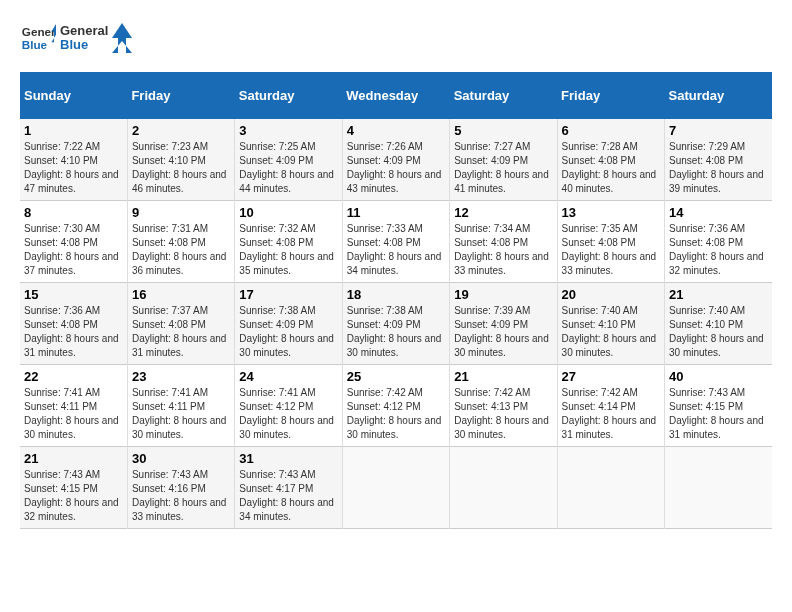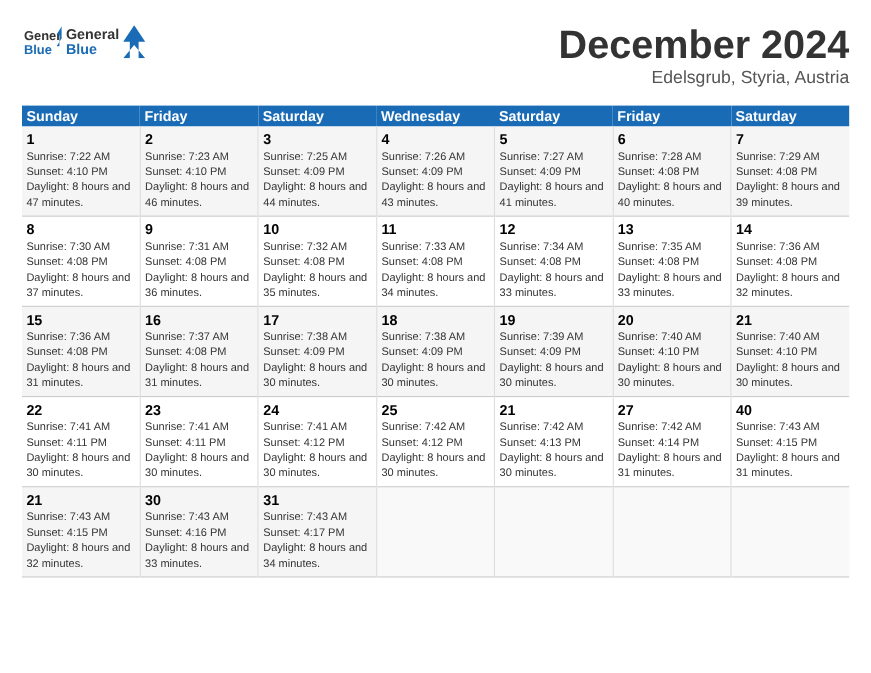--- a/index.html
+++ b/index.html
@@ -38,21 +38,21 @@
     table {
       width: 100%;
       border-collapse: collapse;
       font-size: 11px;
     }
     thead tr {
       background: #1a6bb5;
       color: #fff;
     }
     thead th {
-      padding: 2px 4px;
+      padding: 16px 4px;
       text-align: left;
       font-size: 13px;
       font-weight: bold;
     }
     tbody tr {
       border-bottom: 1px solid #ccc;
     }
     tbody tr:nth-child(odd) {
       background: #f5f5f5;
     }
@@ -89,24 +89,20 @@
       <text x="2" y="32" font-size="13" font-weight="bold" fill="#1a6bb5" font-family="Arial">Blue</text>
       <polygon points="30,5 38,18 34,18 34,35 38,35 30,22 22,35 26,35 26,18 22,18" fill="#1a6bb5" transform="translate(0,-2) scale(0.7) translate(28,3)"></polygon>
     </svg>
     <div>
       <div style="font-size:13px;font-weight:bold;color:#333;line-height:1.1;">General</div>
       <div style="font-size:13px;font-weight:bold;color:#1a6bb5;line-height:1.1;">Blue</div>
     </div>
     <svg width="20" height="30" viewBox="0 0 20 30">
       <polygon points="10,0 20,15 14,15 14,30 20,30 10,18 0,30 6,30 6,15 0,15" fill="#1a6bb5"></polygon>
     </svg>
-  </div>
-  <div class="title-block">
-    <div class="month-title">December 2024</div>
-    <div class="subtitle">Edelsgrub, Styria, Austria</div>
   </div>
 </div>
 
 <table>
   <thead>
     <tr>
     <th>Sunday</th>
         <th>Friday</th>
         <th>Saturday</th>
         <th>Wednesday</th>

